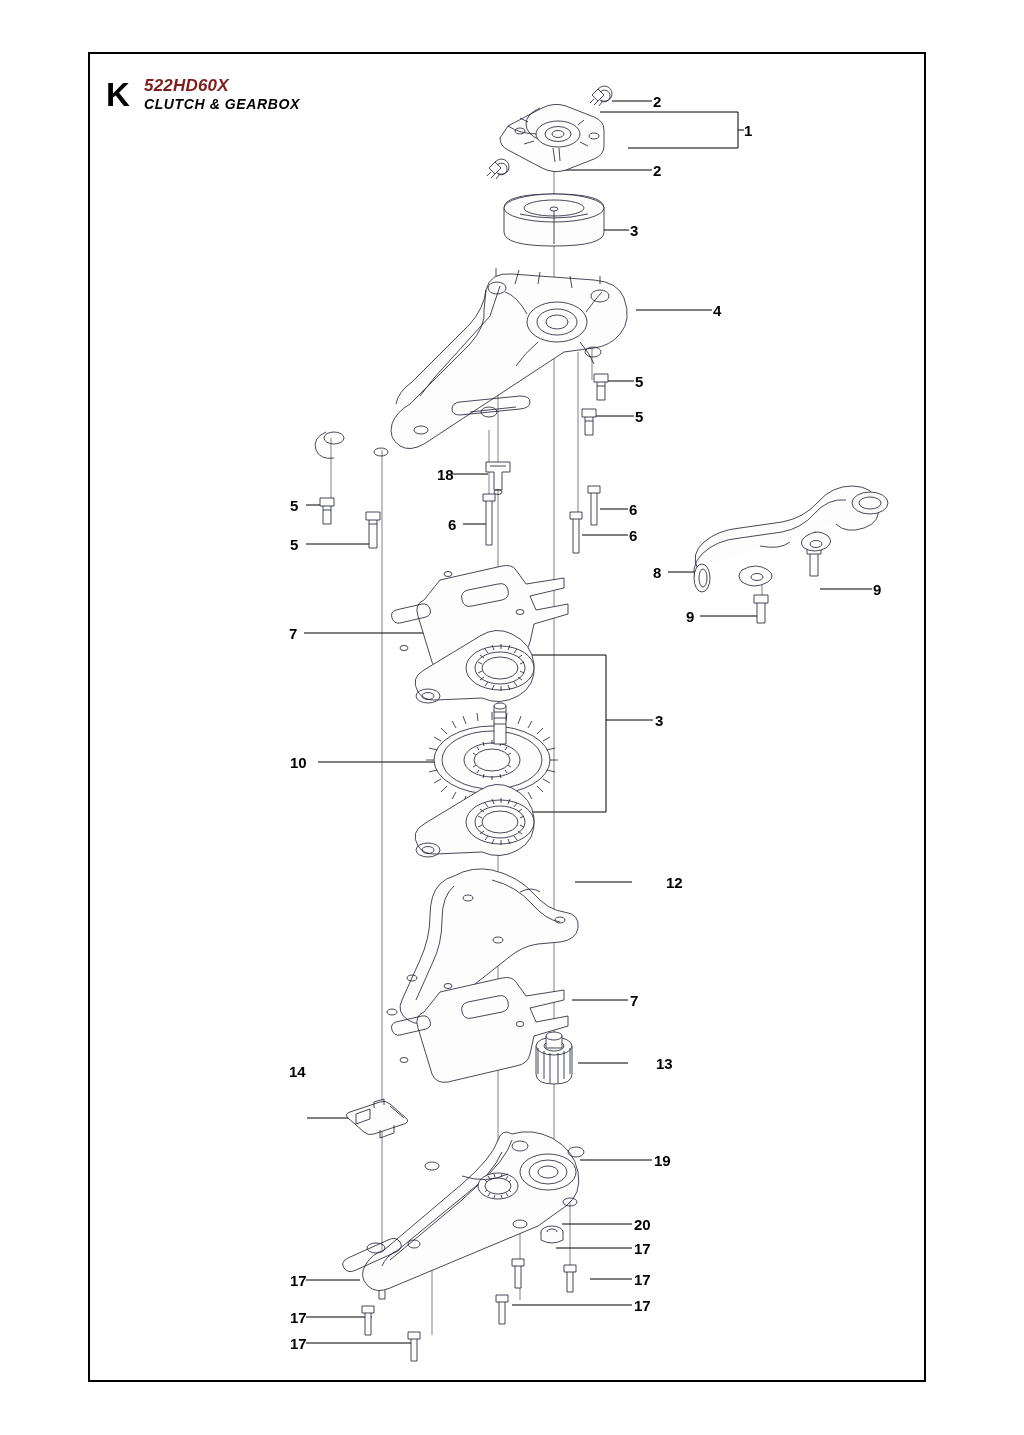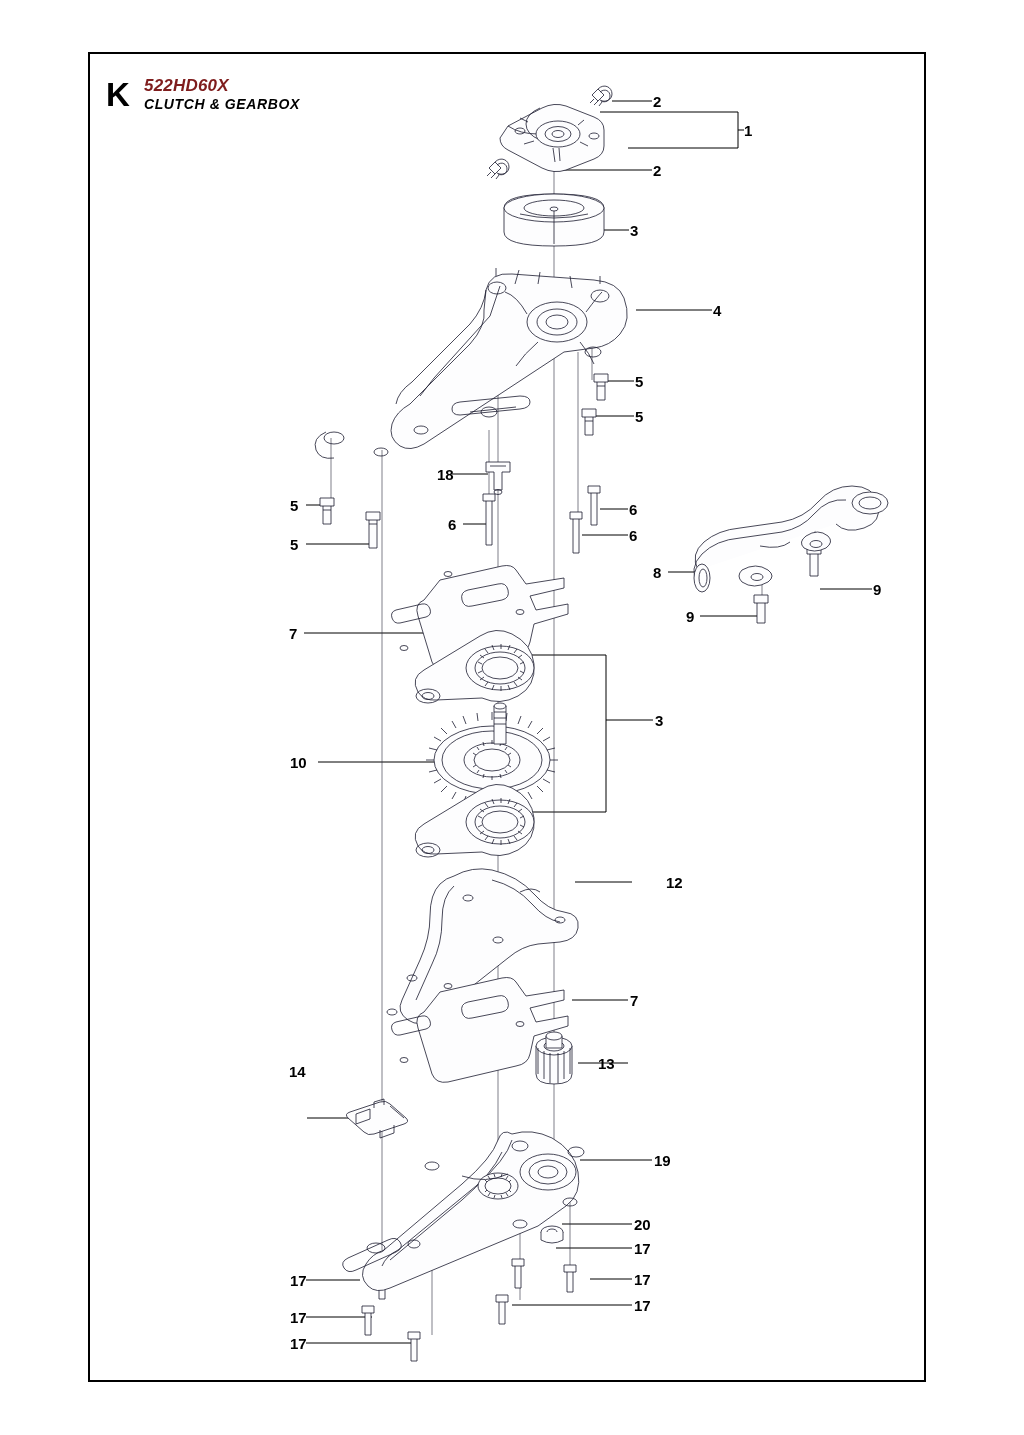--- a/index.html
+++ b/index.html
@@ -397,21 +397,21 @@
   <div class="cal" style="left:629px;top:501px">6</div>
   <div class="cal" style="left:629px;top:527px">6</div>
   <div class="cal" style="left:289px;top:625px">7</div>
   <div class="cal" style="left:653px;top:564px">8</div>
   <div class="cal" style="left:873px;top:581px">9</div>
   <div class="cal" style="left:686px;top:608px">9</div>
   <div class="cal" style="left:290px;top:754px">10</div>
   <div class="cal" style="left:655px;top:712px">3</div>
   <div class="cal" style="left:666px;top:874px">12</div>
   <div class="cal" style="left:630px;top:992px">7</div>
-  <div class="cal" style="left:598px;top:1055px">13</div>
+  <div class="cal" style="left:656px;top:1055px">13</div>
   <div class="cal" style="left:289px;top:1063px">14</div>
   <div class="cal" style="left:654px;top:1152px">19</div>
   <div class="cal" style="left:634px;top:1216px">20</div>
   <div class="cal" style="left:634px;top:1240px">17</div>
   <div class="cal" style="left:634px;top:1271px">17</div>
   <div class="cal" style="left:634px;top:1297px">17</div>
   <div class="cal" style="left:290px;top:1272px">17</div>
   <div class="cal" style="left:290px;top:1309px">17</div>
   <div class="cal" style="left:290px;top:1335px">17</div>
   <div class="cal" style="left:437px;top:466px">18</div>

